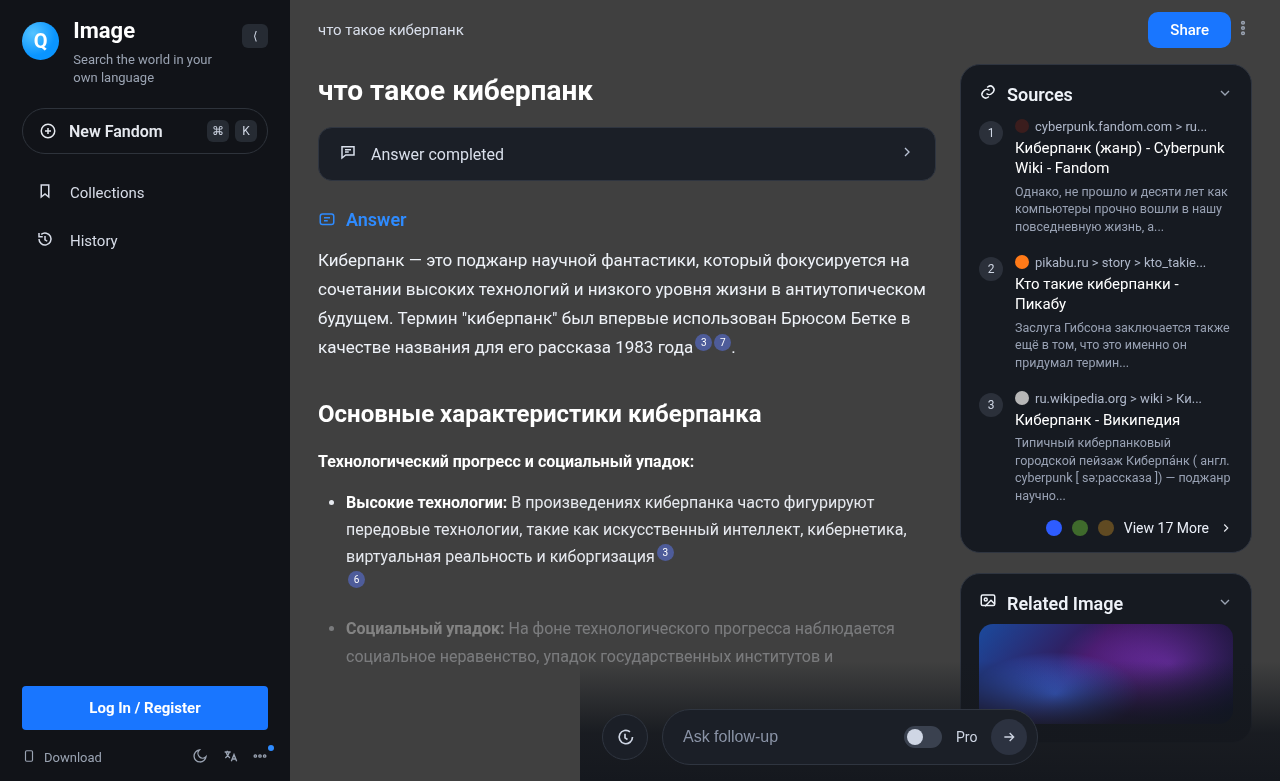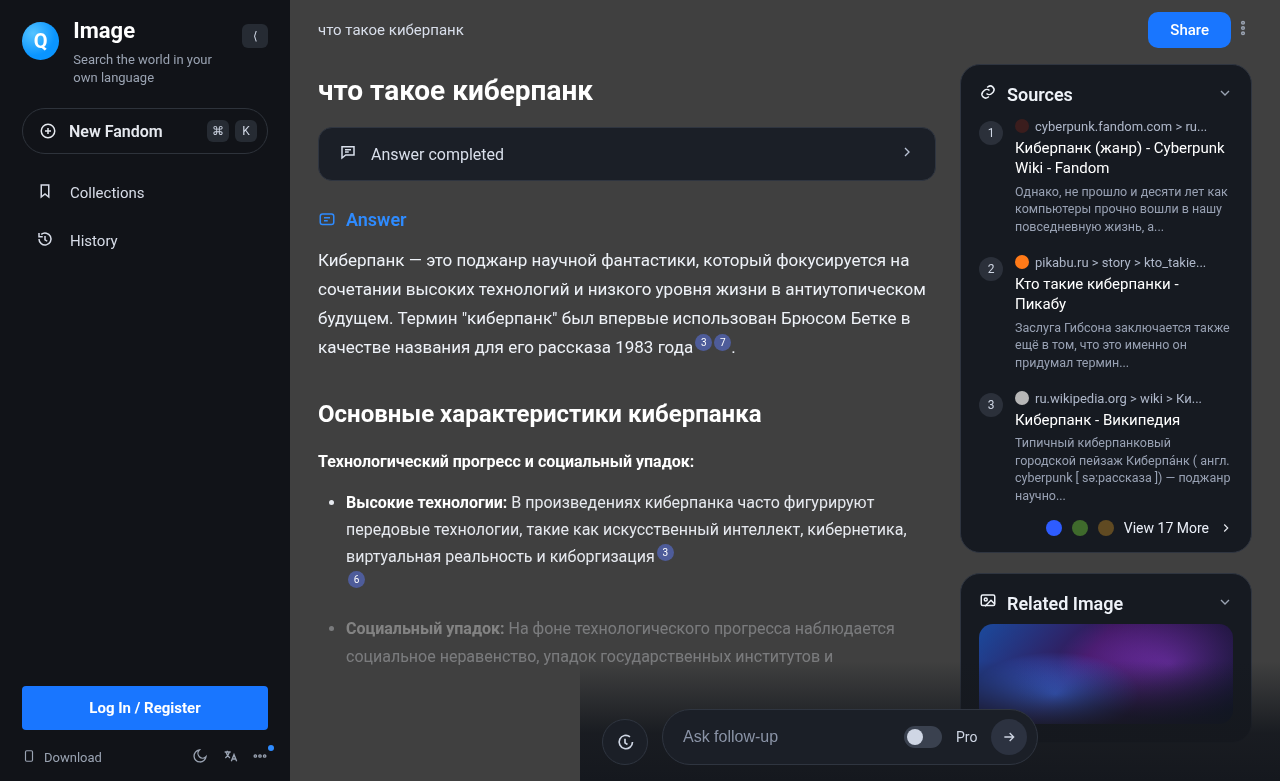--- a/index.html
+++ b/index.html
@@ -118,21 +118,21 @@
     background:
       linear-gradient(130deg, rgba(40,120,255,.55), rgba(180,30,220,.25) 40%, rgba(10,20,40,.8)),
       radial-gradient(120px 60px at 30% 70%, #1b88ff 0, transparent 70%),
       radial-gradient(160px 80px at 75% 40%, #7d3bc1 0, transparent 70%),
       #0a1226;
   }
 
   
   .followup-wrap{
     position:absolute;left:312px;right:316px;bottom:16px;pointer-events:none;
-    display:flex;align-items:flex-end;gap:14px;
+    display:flex;align-items:center;gap:14px;
   }
   .followup-wrap > *{pointer-events:auto;}
   .fab{
     width:46px;height:46px;border-radius:50%;border:1px solid #2f3540;background:#1b1f27;color:#cfd6e4;
     display:flex;align-items:center;justify-content:center;cursor:pointer;flex:none;
   }
   .followup{
     flex:1;height:56px;border-radius:28px;border:1px solid #2f3540;background:#1b1f27;
     display:flex;align-items:center;padding:0 10px 0 20px;gap:14px;
   }

